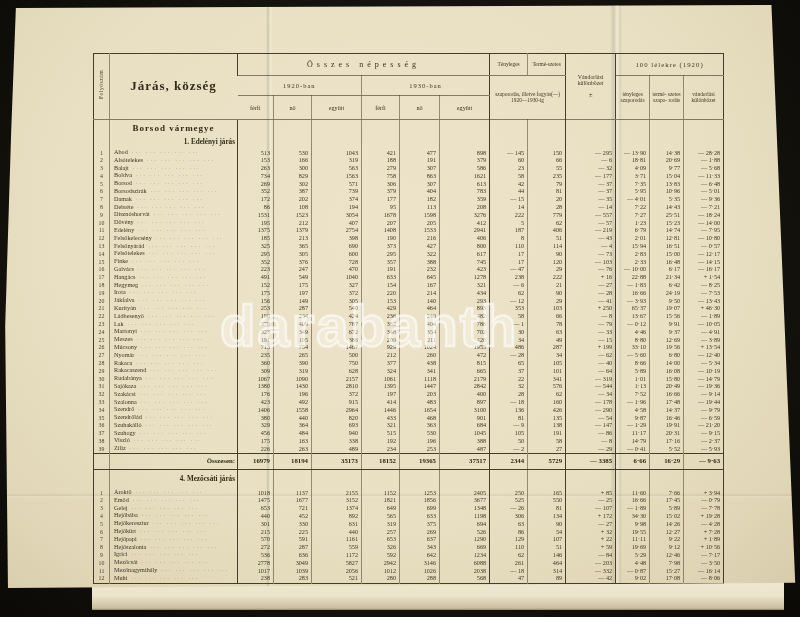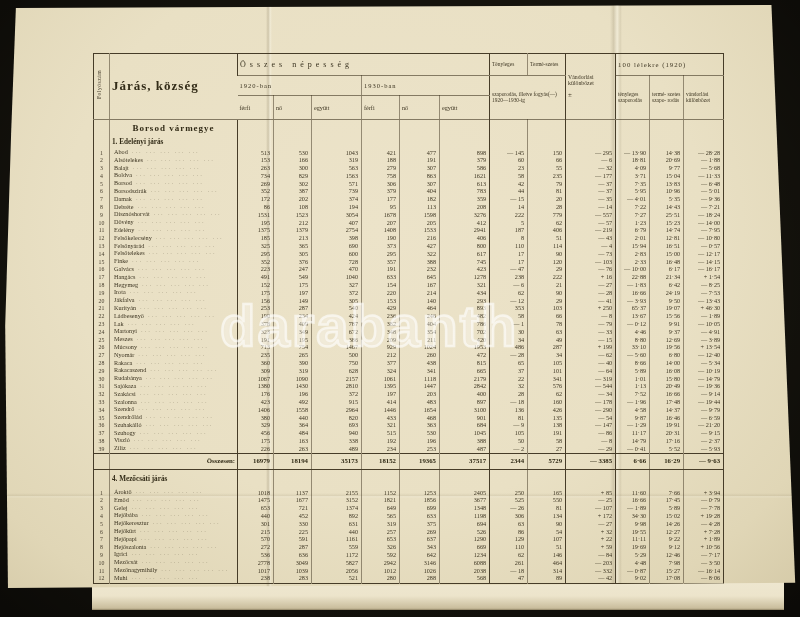--- a/index.html
+++ b/index.html
@@ -35,21 +35,21 @@
   table{border-collapse:collapse;table-layout:fixed;width:630px;background:transparent;
         border:1.6px solid #463c28;}
   col.c-n{width:16px}col.c-name{width:128px}
   col.c-m20{width:36px}col.c-f20{width:38px}col.c-t20{width:50px}
   col.c-m30{width:38px}col.c-f30{width:40px}col.c-t30{width:50px}
   col.c-act{width:38px}col.c-nat{width:38px}col.c-mig{width:50px}
   col.c-p1{width:34px}col.c-p2{width:34px}col.c-p3{width:40px}
 
   th,td{border-left:1px solid rgba(77,66,46,.55);padding:0 2px;overflow:hidden;
         color:#3e3623;font-weight:normal;}
-  th{border-bottom:1px solid rgba(77,66,46,.65);text-align:left;vertical-align:middle;
+  th{border-bottom:1px solid rgba(77,66,46,.65);text-align:center;vertical-align:middle;
      white-space:normal;line-height:1.15;}
   tr>*:first-child{border-left:none;}
   .hv{border-left-width:1.6px;border-left-color:#463c28;}
   thead{border-bottom:1.4px solid #463c28;}
 
   .h-jaras{font-size:13px;font-weight:bold;letter-spacing:1px;color:#332c18;}
   .h-ossz{font-size:8px;letter-spacing:4px;color:#3a3320;}
   .h-year{font-size:6.5px;letter-spacing:1px;}
   .h-sub{font-size:6.2px;}
   .h-tiny{font-size:5.4px;line-height:1.1;}
@@ -62,21 +62,21 @@
   tbody td{font-size:6.2px;line-height:6.8px;height:6.8px;white-space:nowrap;vertical-align:middle;}
   td.idx{text-align:center;font-size:5.8px;color:#4a4130;}
   td.num{text-align:right;padding-right:3px;}
   td.namecell{padding-left:4px;}
   .nw{display:flex;align-items:baseline;overflow:hidden;}
   .nw .ld{flex:1;overflow:hidden;white-space:nowrap;color:rgba(90,80,58,.75);
           font-size:5px;letter-spacing:2px;margin-left:4px;}
 
   tr.county-row td{height:16px;font-size:9px;font-weight:bold;letter-spacing:1px;
       text-align:center;color:#332c18;}
-  tr.sec-row td{height:13px;font-size:7.2px;font-weight:bold;text-align:left;color:#332c18;}
+  tr.sec-row td{height:13px;font-size:7.2px;font-weight:bold;text-align:right;color:#332c18;}
   tr.sec2-row td{height:19px;}
   tr.total-row td{height:15px;font-size:6.8px;font-weight:bold;color:#2f2915;
       border-top:1.5px solid #463c28;border-bottom:1.5px solid #463c28;}
   tr.total-row td.namecell{text-align:right;}
   tr.total-row .nw{justify-content:flex-end;}
 </style>
 </head>
 <body>
 
 <div class="paper-under"></div>

